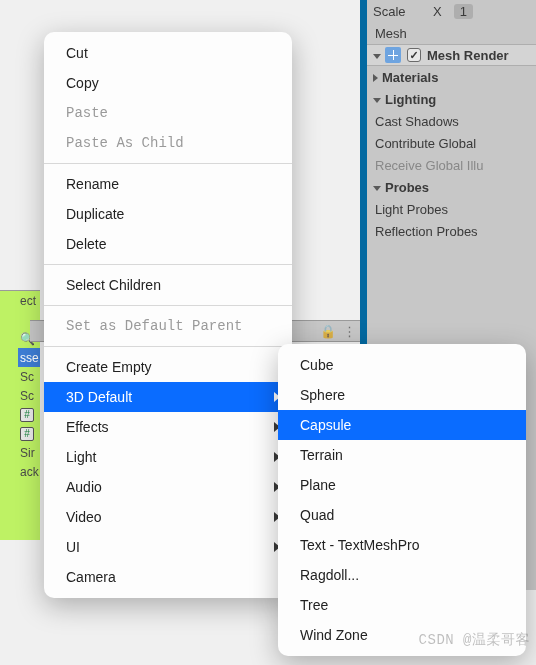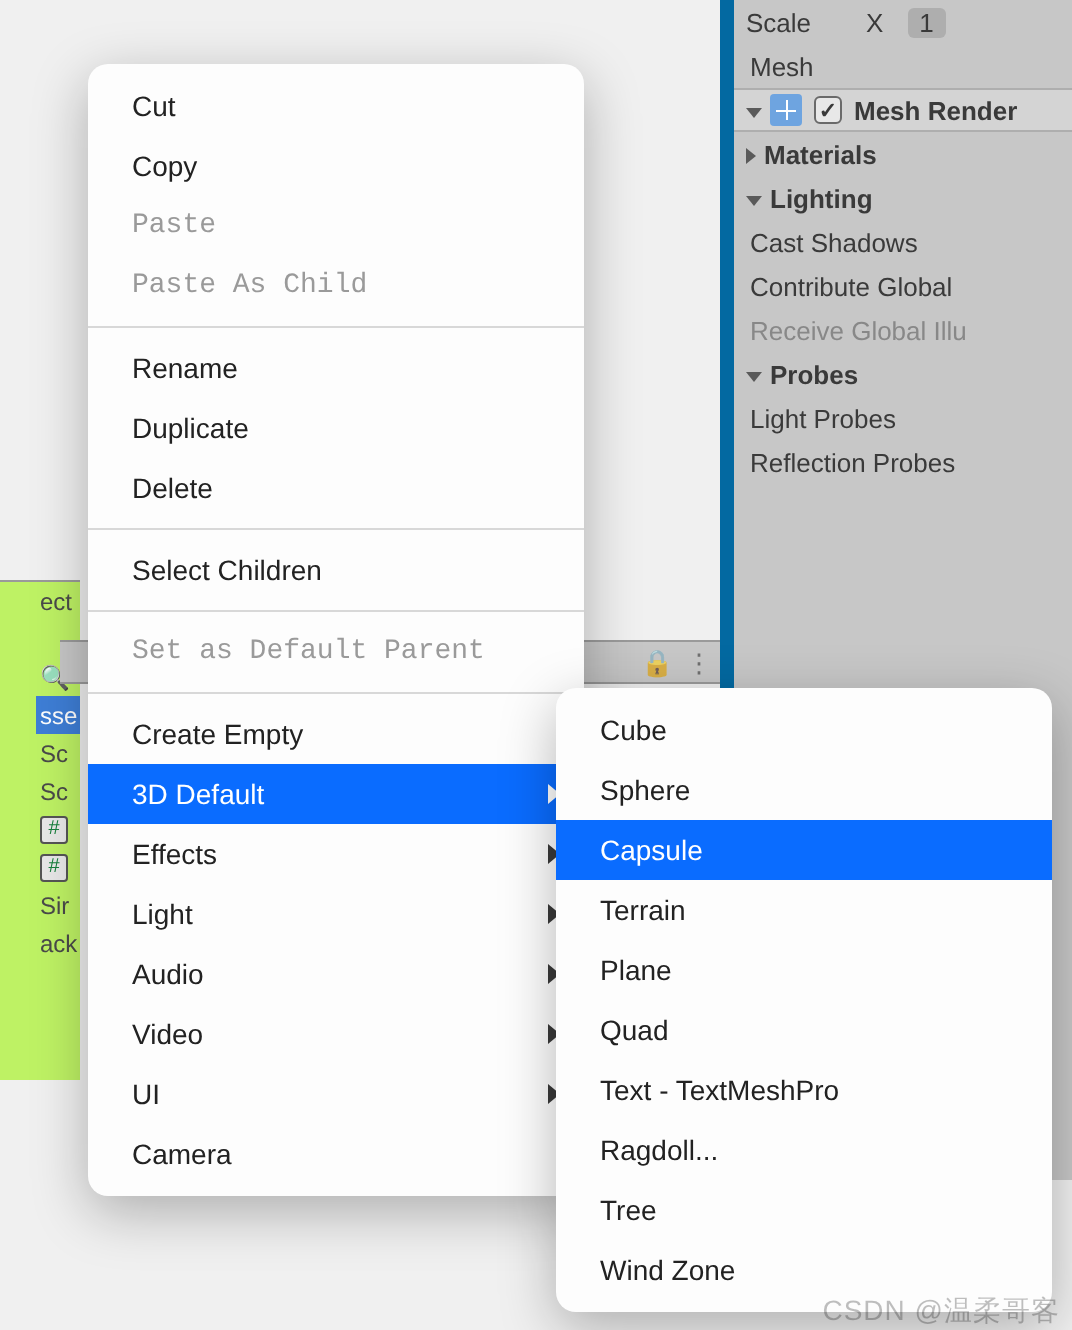--- a/index.html
+++ b/index.html
@@ -88,23 +88,23 @@
     position: absolute; right: 12px; top: 50%; transform: translateY(-50%);
     width: 0; height: 0; border-top: 5px solid transparent; border-bottom: 5px solid transparent;
     border-left: 6px solid #3a3a3a;
   }
   .menu .sep { height: 1px; background: #d8d8d8; margin: 5px 0; }
 
   #primary-menu { top: 32px; left: 44px; width: 248px; }
   #submenu { top: 344px; left: 278px; width: 248px; z-index:2;}
 
   .watermark{
-    position:absolute; right:6px; bottom:0;
+    position:absolute; right:6px; bottom:16px;
     font-size:14px; color:rgba(0,0,0,.25); letter-spacing:.5px;
-    z-index:5; pointer-events:none;
+    z-index:5; pointer-events:none;font-family:Liberation Mono, monospace;
   }
 </style>
 </head>
 <body>
 
 <div class="bg-inspector">
   <div class="row">
     <span style="width:40px">Scale</span>
     <span style="margin-left:20px">X</span>
     <span style="margin-left:12px; background:#aeaeae; padding:0 6px; border-radius:3px;">1</span>

